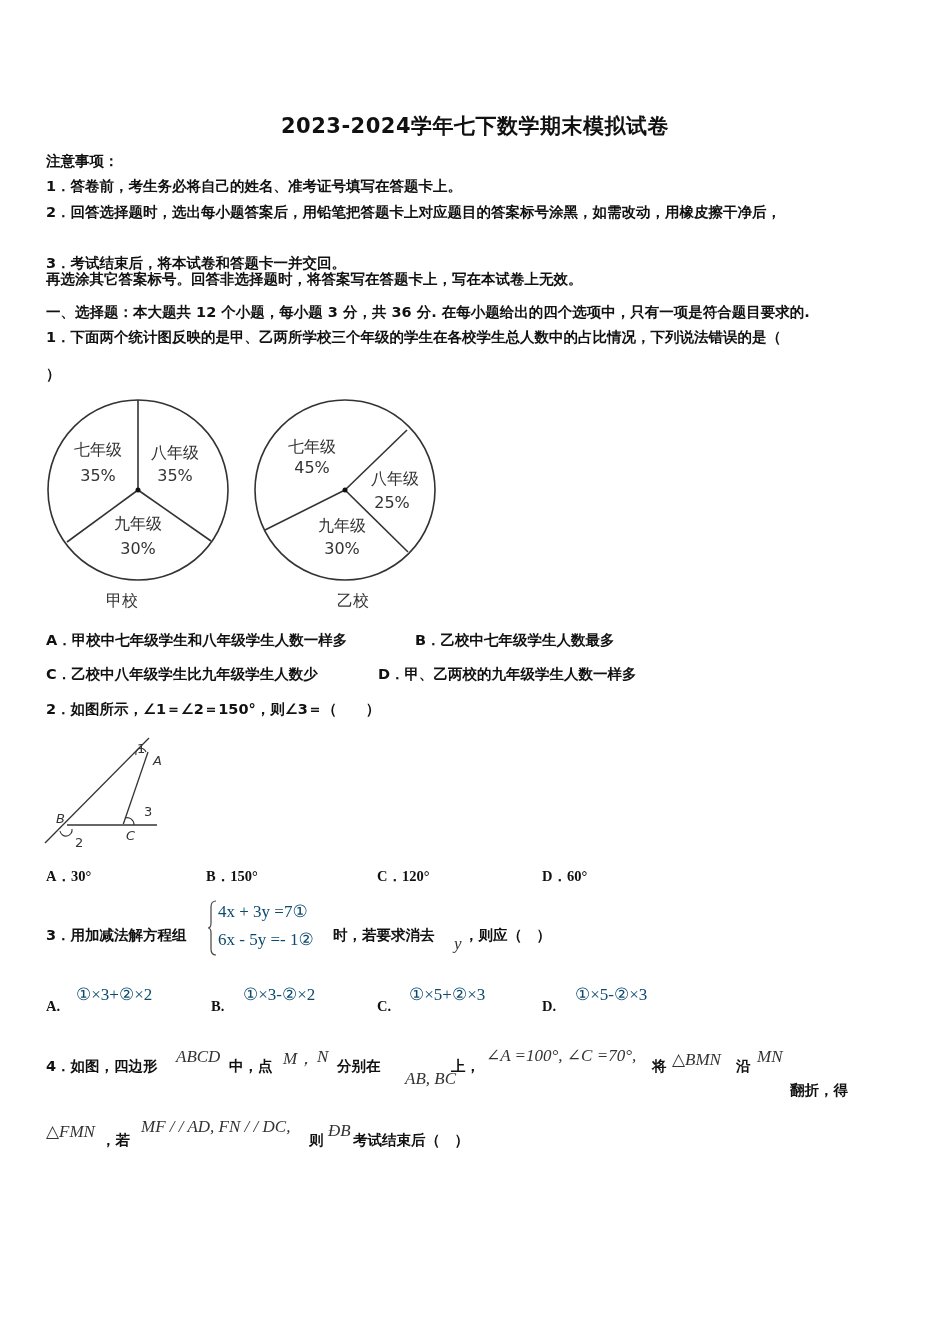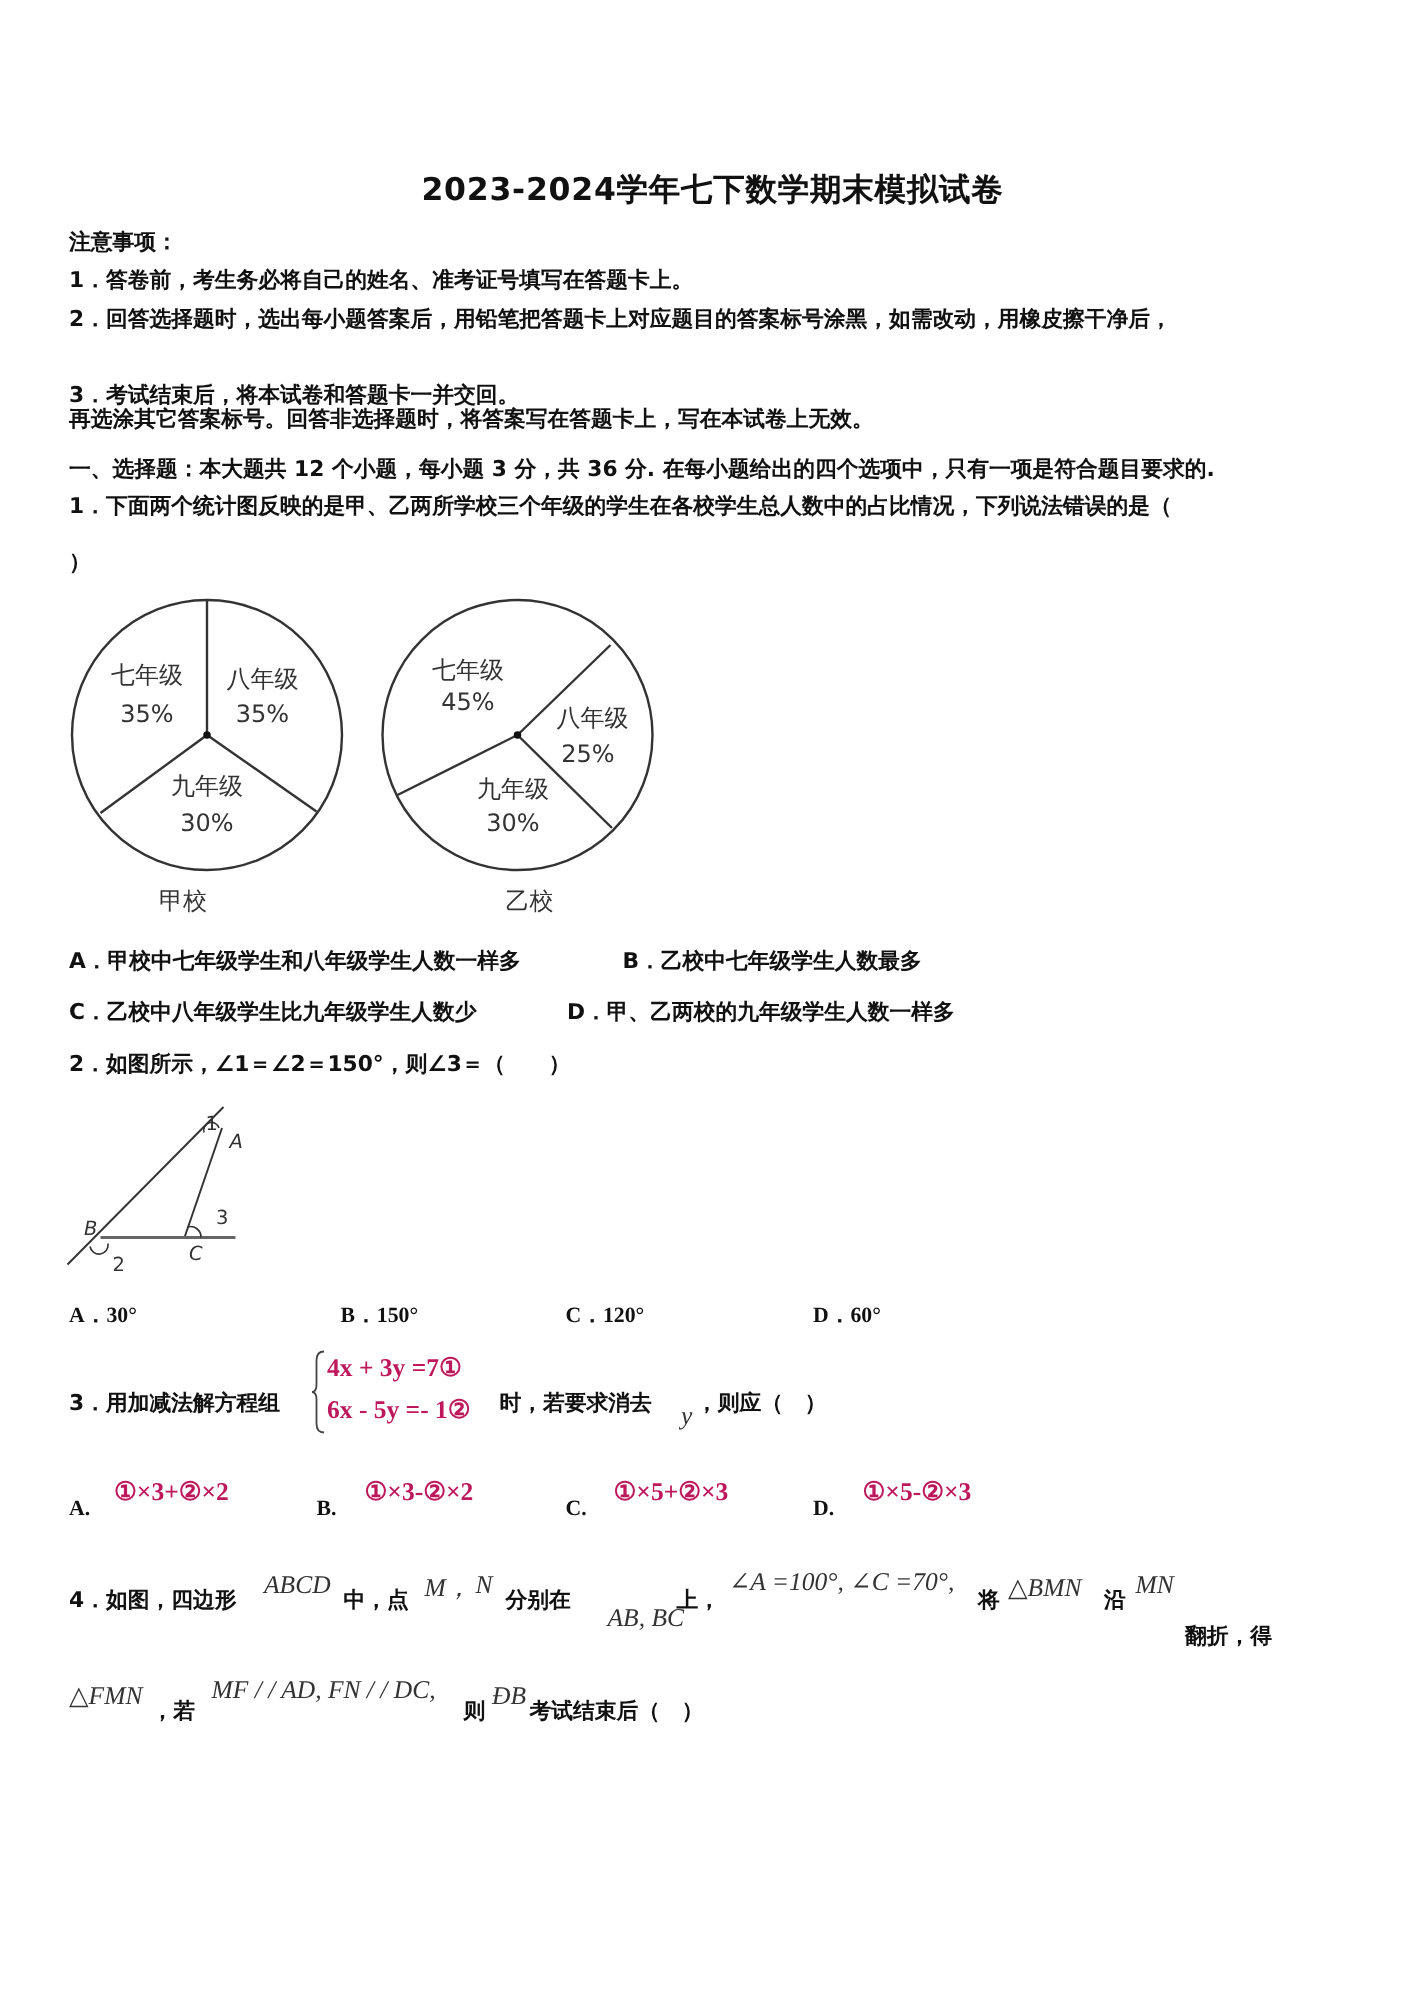--- a/index.html
+++ b/index.html
@@ -2,21 +2,21 @@
 <html><head>
 <meta charset="utf-8">
 <style>
   html, body { margin:0; padding:0; background:#ffffff; }
   body { width:950px; height:1344px; position:relative; overflow:hidden;
          font-family:"DejaVu Sans", "Liberation Sans", sans-serif; color:#111; }
   .abs { position:absolute; white-space:nowrap; }
   .title { left:0; width:950px; top:112px; text-align:center; font-size:21px; font-weight:bold; letter-spacing:0.5px; }
   .line { font-size:14.5px; font-weight:bold; left:46px; }
   .math { font-family:"Liberation Serif", "DejaVu Serif", serif; font-style:italic; font-weight:normal; font-size:17px; color:#333; }
-  .mathup { font-family:"Liberation Serif", "DejaVu Serif", serif; font-weight:bold; font-size:17px; color:#be185d; }
+  .mathup { font-family:"Liberation Serif", "DejaVu Serif", serif; font-weight:normal; font-size:17px; color:#0c4a6e; }
   .opt { font-family:"Liberation Serif", serif; font-weight:bold; }
   svg text { font-family:"DejaVu Sans", sans-serif; }
 </style>
 </head>
 <body>
 
 <div class="abs title">2023-2024学年七下数学期末模拟试卷</div>
 
 <div class="abs line" style="top:152px;">注意事项：</div>
 <div class="abs line" style="top:177px;">1．答卷前，考生务必将自己的姓名、准考证号填写在答题卡上。</div>
@@ -78,21 +78,21 @@
   <path d="M85,86 a7,7 0 0,1 9,7" fill="none" stroke="#333" stroke-width="1.1"></path>
   <text x="97" y="21" font-size="13" font-family="Liberation Serif, serif" fill="#333">1</text>
   <text x="113" y="33" font-size="13" font-style="italic" font-family="Liberation Serif, serif" fill="#333">A</text>
   <text x="16" y="91" font-size="13" font-style="italic" font-family="Liberation Serif, serif" fill="#333">B</text>
   <text x="35" y="115" font-size="13" font-family="Liberation Serif, serif" fill="#333">2</text>
   <text x="104" y="84" font-size="13" font-family="Liberation Serif, serif" fill="#333">3</text>
   <text x="86" y="108" font-size="13" font-style="italic" font-family="Liberation Serif, serif" fill="#333">C</text>
 </svg>
 
 <div class="abs line opt" style="top:867px;">A．30°</div>
-<div class="abs line opt" style="top:867px; left:227px;">B．150°</div>
+<div class="abs line opt" style="top:867px; left:206px;">B．150°</div>
 <div class="abs line opt" style="top:867px; left:377px;">C．120°</div>
 <div class="abs line opt" style="top:867px; left:542px;">D．60°</div>
 
 <div class="abs line" style="top:926px;">3．用加减法解方程组</div>
 <svg class="abs" style="left:207px; top:899px;" width="10" height="58">
   <path d="M9,2 Q4,2 4,8 L4,24 Q4,29 1,29 Q4,29 4,34 L4,50 Q4,56 9,56" fill="none" stroke="#444" stroke-width="1.2"></path>
 </svg>
 <div class="abs mathup" style="top:901px; left:218px;">4x + 3y =7①</div>
 <div class="abs mathup" style="top:929px; left:218px;">6x - 5y =- 1②</div>
 <div class="abs line" style="top:926px; left:333px;">时，若要求消去</div>

